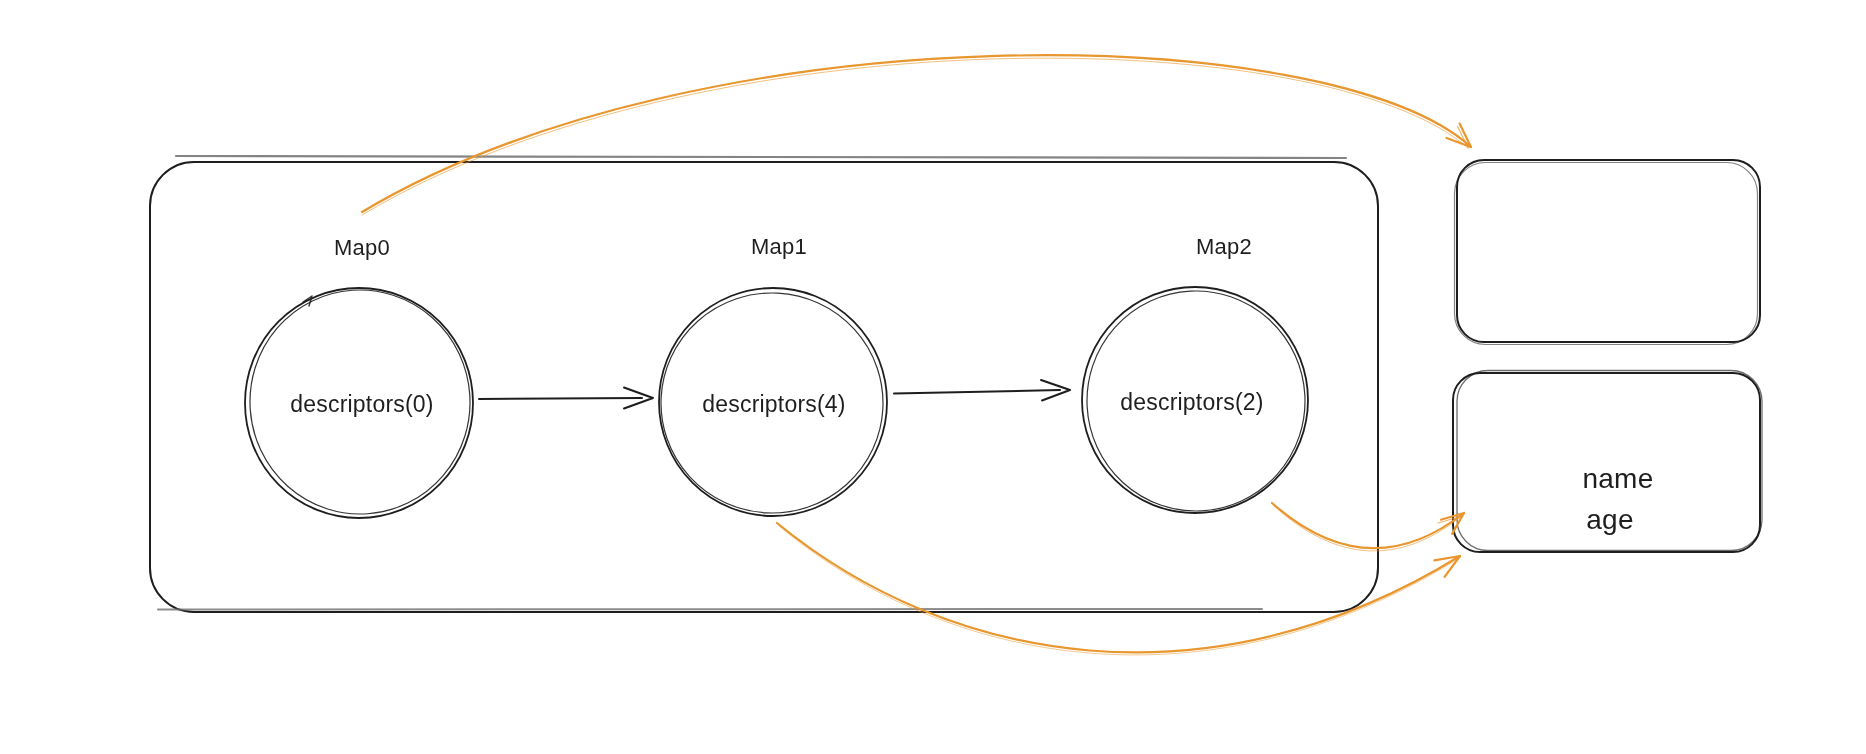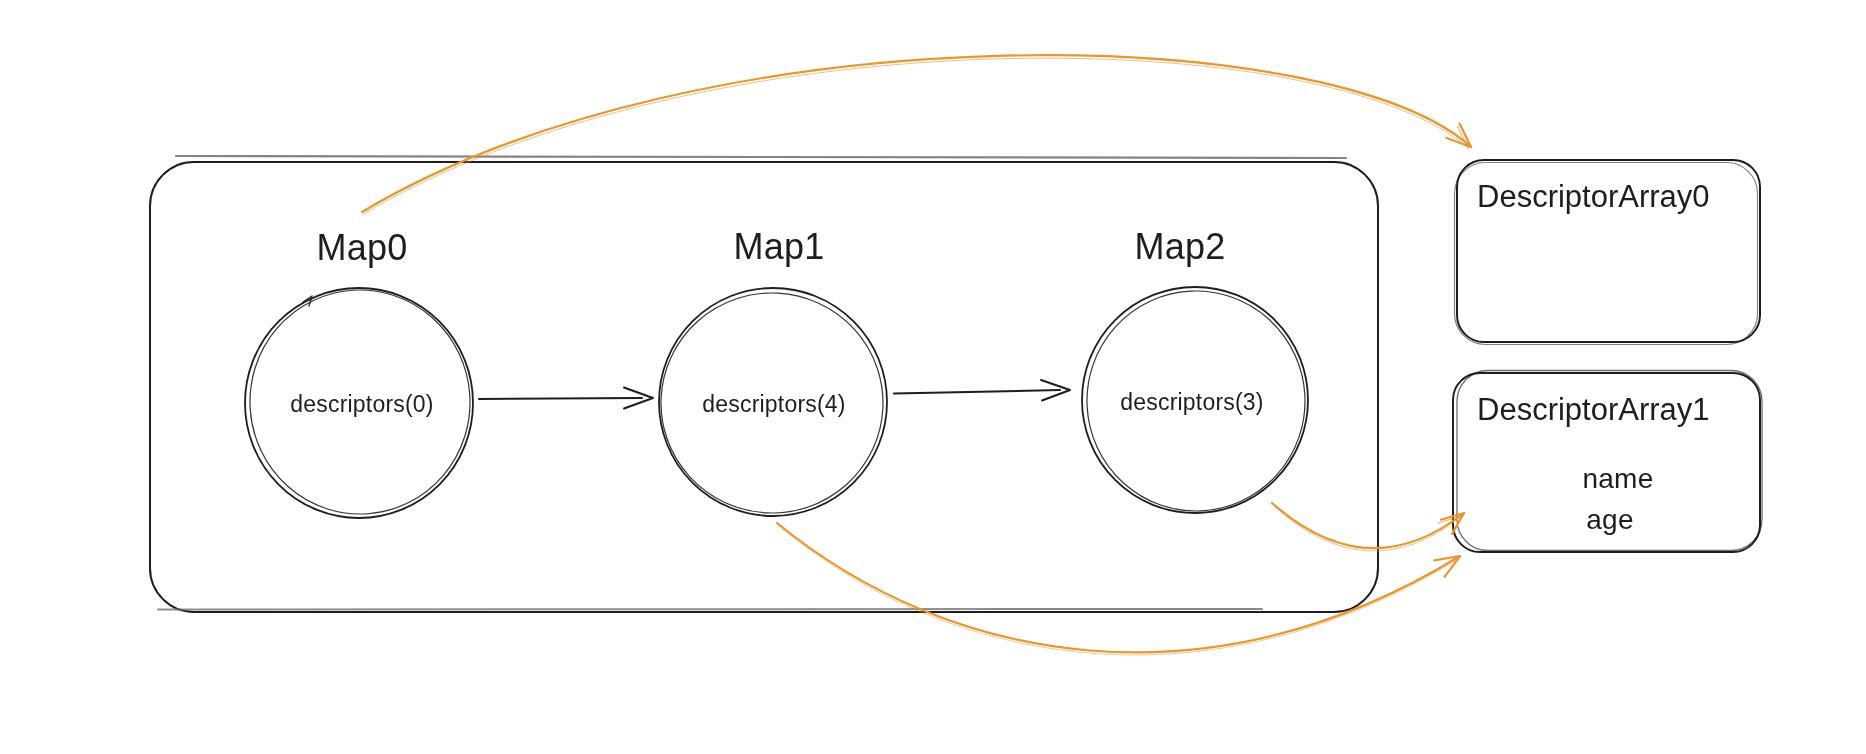--- a/index.html
+++ b/index.html
@@ -21,21 +21,21 @@
   svg .ink{stroke:var(--ink);fill:none;stroke-linecap:round;stroke-linejoin:round;}
   svg .accent{stroke:var(--accent);fill:none;stroke-linecap:round;stroke-linejoin:round;}
   svg .over{stroke:var(--overdraw);fill:none;stroke-linecap:round;}
   .lbl{
     position:absolute;
     white-space:nowrap;
     color:var(--ink);
     transform:translate(-50%,-50%);
     letter-spacing:0.2px;
   }
-  .map-title{font-size:36px;}
+  .map-title{font-size:22px;}
   .desc-label{font-size:23px;text-align:right;}
   .box-title{
     position:absolute;
     white-space:nowrap;
     transform:translateY(-50%);
     font-size:31px;
   }
   .field-label{font-size:28px;}
 </style>
 </head>
@@ -104,25 +104,23 @@
     <g>
       <path class="accent" d="M 777 523 C 950 665, 1210 710, 1460 556" stroke-width="2.2"></path>
       <path class="accent" d="M 779 526 C 950 668, 1210 712, 1458 559" stroke-width="1" opacity="0.5"></path>
       <path class="accent" d="M 1434.4 560.3 L 1460 556 L 1444.6 576.9" stroke-width="2.2"></path>
     </g>
 
   </svg>
 
   <div class="lbl map-title" style="left:362px;top:248px;">Map0</div>
   <div class="lbl map-title" style="left:779px;top:247px;text-align:right;">Map1</div>
-  <div class="lbl map-title" style="left:1180px;top:247px;">Map2</div>
+  <div class="lbl map-title" style="left:1224px;top:247px;">Map2</div>
 
   <div class="lbl desc-label" style="left:362px;top:404px;">descriptors(0)</div>
   <div class="lbl desc-label" style="left:774px;top:404px;">descriptors(4)</div>
-  <div class="lbl desc-label" style="left:1192px;top:402px;">descriptors(3)</div>
+  <div class="lbl desc-label" style="left:1192px;top:402px;">descriptors(2)</div>
 
-  <div class="box-title" style="left:1477px;top:197px;">DescriptorArray0</div>
-  <div class="box-title" style="left:1477px;top:410px;">DescriptorArray1</div>
 
   <div class="lbl field-label" style="left:1618px;top:479px;">name</div>
   <div class="lbl field-label" style="left:1610px;top:520px;">age</div>
 
 </div>
 
 </body></html>

